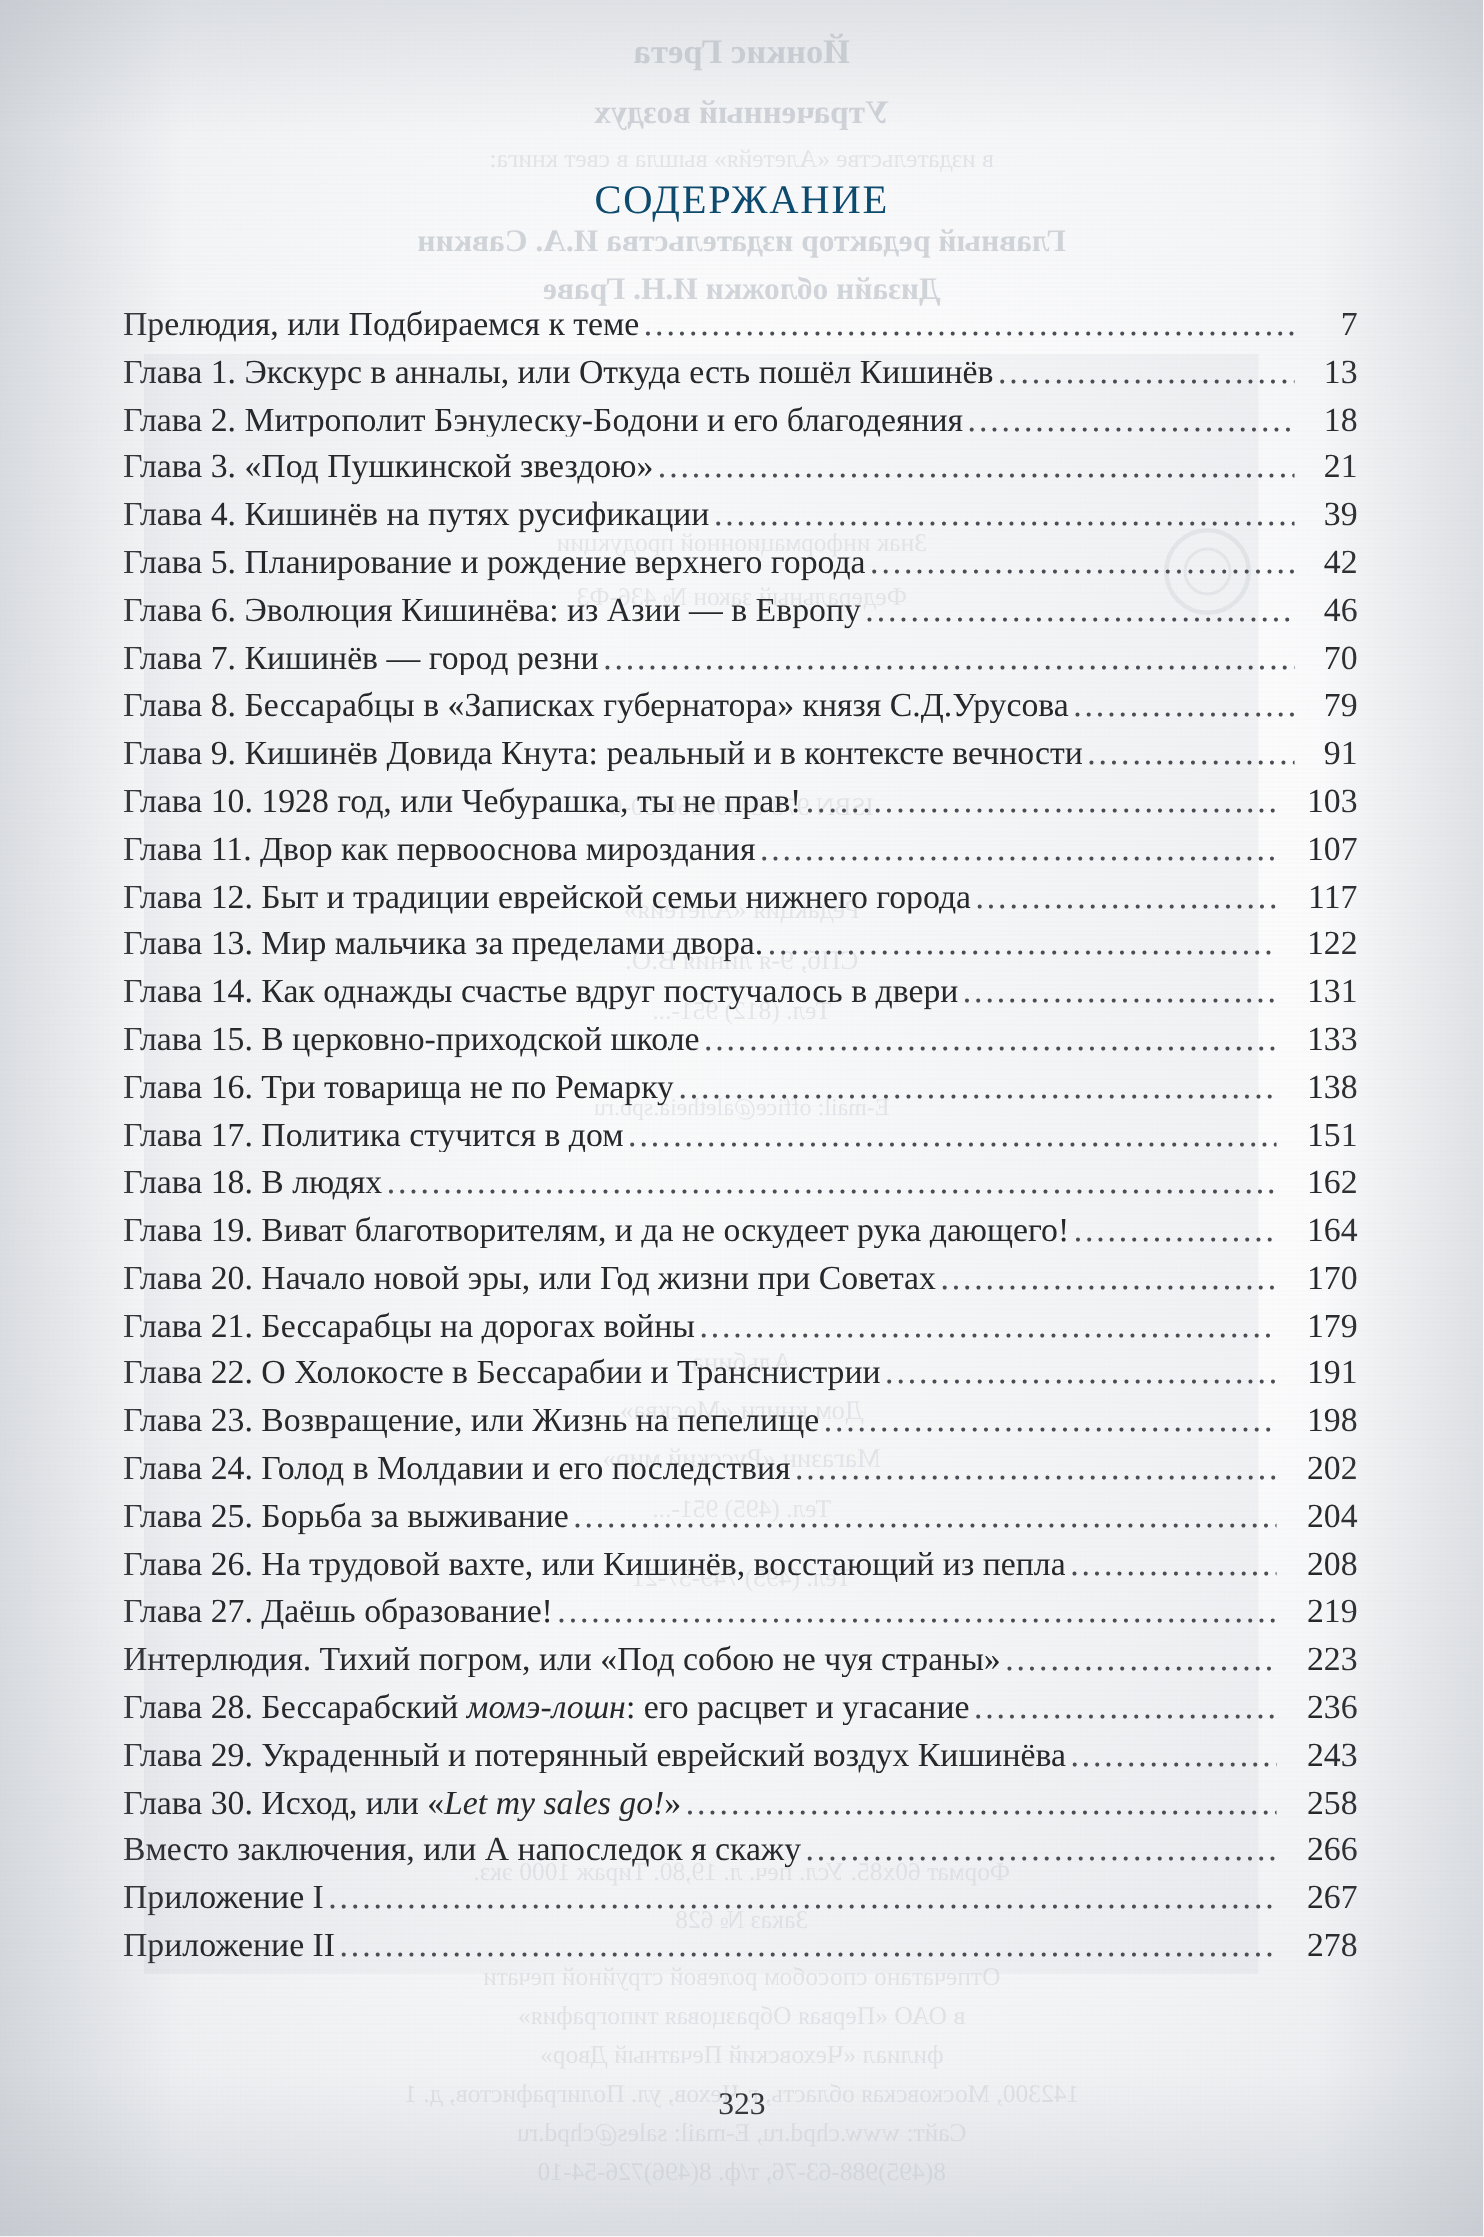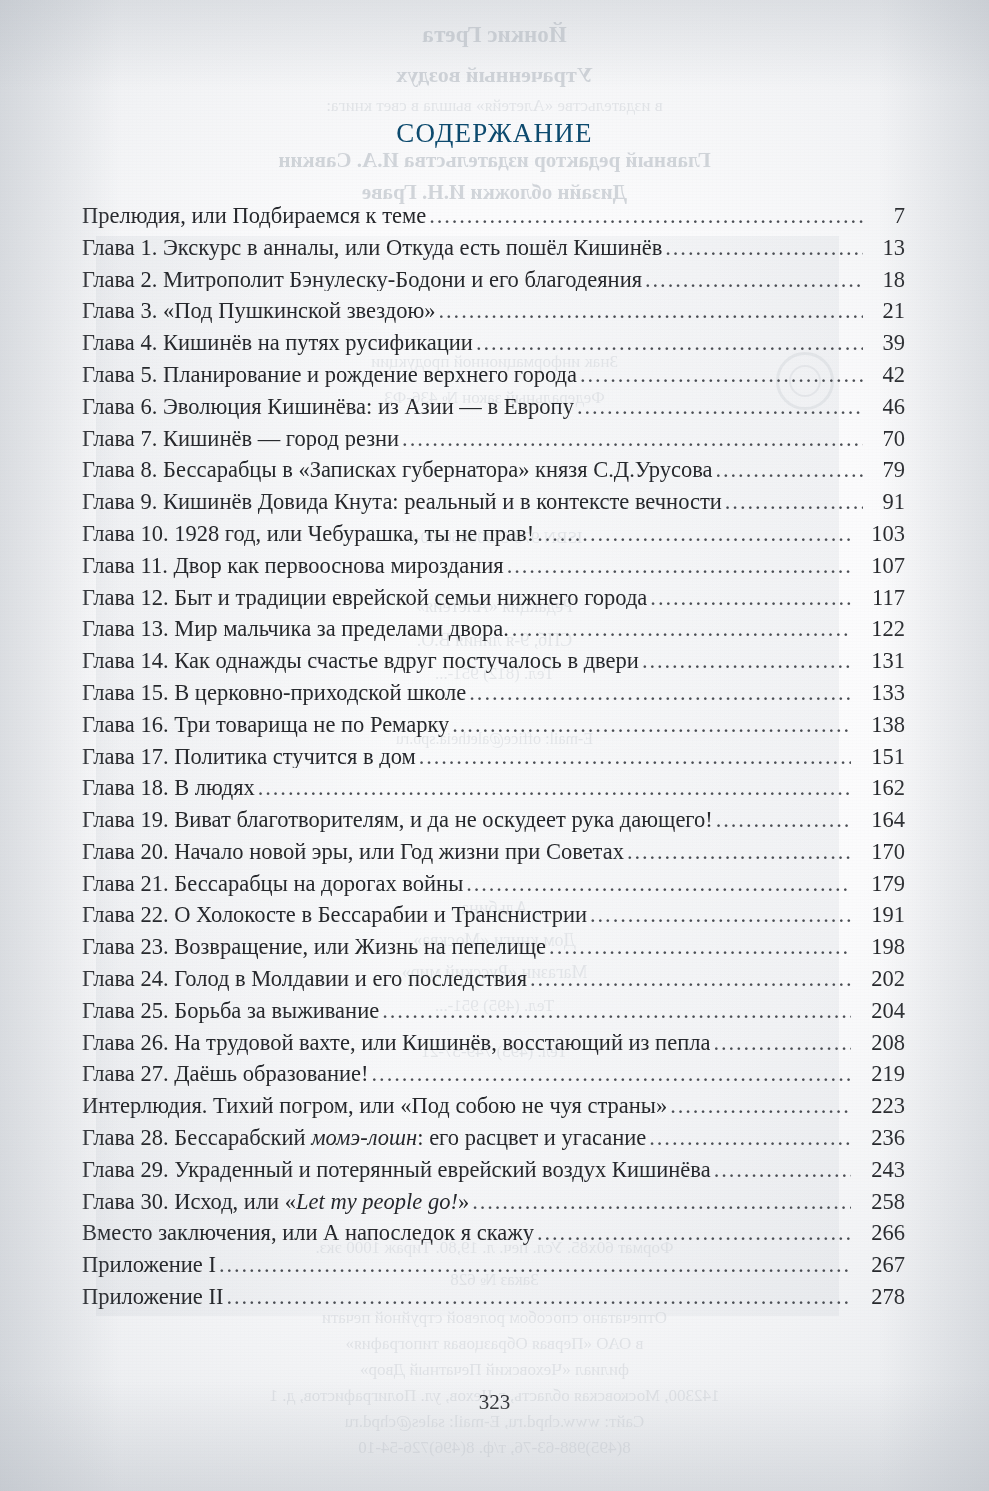--- a/index.html
+++ b/index.html
@@ -362,21 +362,21 @@
           <span class="entry-label">Глава 28. Бессарабский <i>момэ-лошн</i>: его расцвет и угасание</span>
           <span class="entry-dots"></span>
           <span class="entry-page wide">236</span>
         </div>
         <div class="toc-entry">
           <span class="entry-label">Глава 29. Украденный и потерянный еврейский воздух Кишинёва</span>
           <span class="entry-dots"></span>
           <span class="entry-page wide">243</span>
         </div>
         <div class="toc-entry">
-          <span class="entry-label">Глава 30. Исход, или «<i>Let my people go!</i>»</span>
+          <span class="entry-label">Глава 30. Исход, или «<i>Let my sales go!</i>»</span>
           <span class="entry-dots"></span>
           <span class="entry-page wide">258</span>
         </div>
         <div class="toc-entry">
           <span class="entry-label">Вместо заключения, или А напоследок я скажу</span>
           <span class="entry-dots"></span>
           <span class="entry-page wide">266</span>
         </div>
         <div class="toc-entry">
           <span class="entry-label">Приложение I</span>

